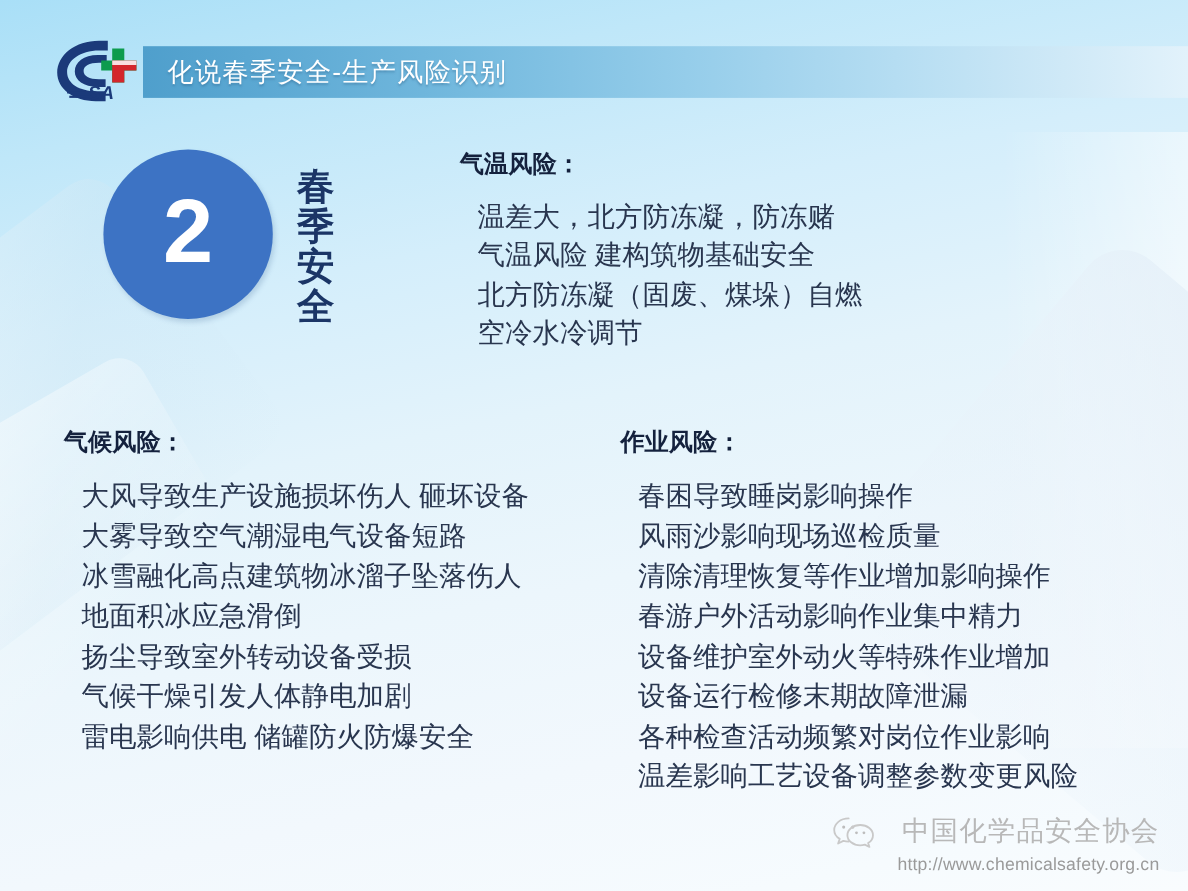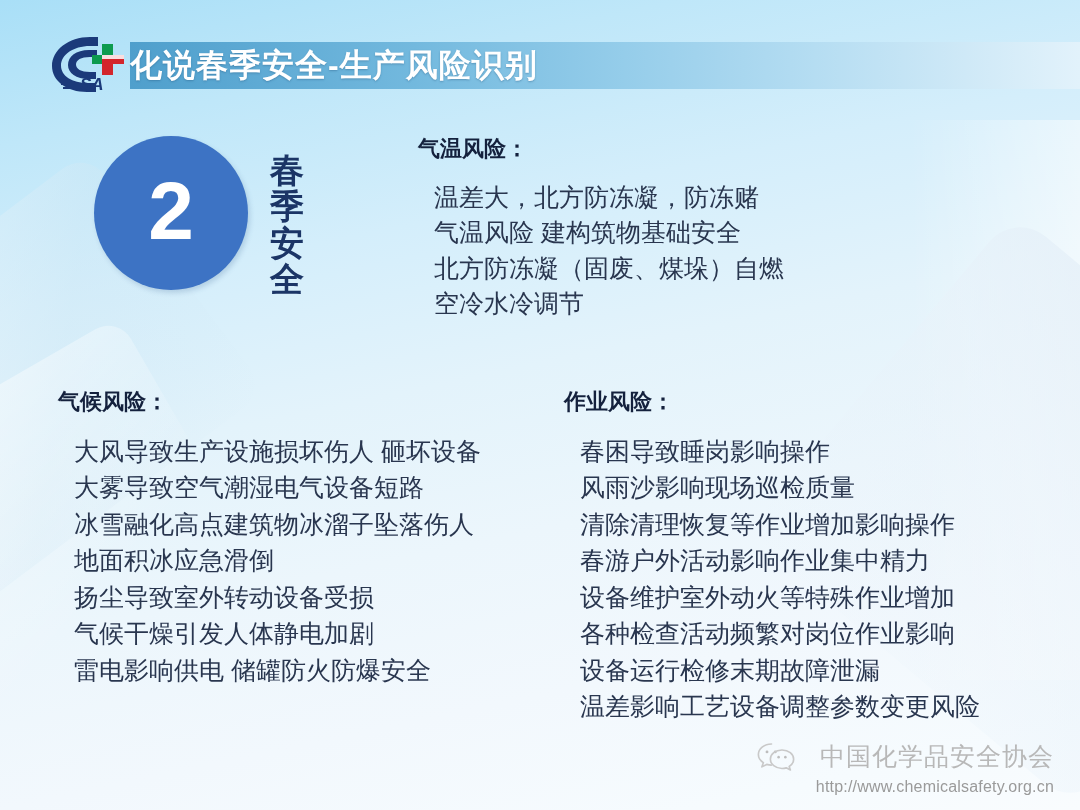--- a/index.html
+++ b/index.html
@@ -97,23 +97,24 @@
         #73b9de 30%,
         #95cdea 52%,
         #b5ddf2 72%,
         #cfe9f7 88%,
         #e2f2fb 100%);
     display: flex;
     align-items: center;
   }
   #title-text {
     color: #ffffff;
-    font-size: 32px;
-    font-weight: bold;
+    font-size: 24px;
+    font-weight: normal;
     letter-spacing: 1px;
+    margin-left: 22px;
     text-shadow: 0 1px 2px rgba(40,90,130,0.40);
     white-space: nowrap;
   }
 
   
   #circle-badge {
     position: absolute;
     left: 94px;
     top: 136px;
     width: 154px;
@@ -295,22 +296,22 @@
   </div>
 
   <div id="work-risk">
     <div class="block-heading">作业风险：</div>
     <ul class="block-lines">
       <li>春困导致睡岗影响操作</li>
       <li>风雨沙影响现场巡检质量</li>
       <li>清除清理恢复等作业增加影响操作</li>
       <li>春游户外活动影响作业集中精力</li>
       <li>设备维护室外动火等特殊作业增加</li>
+      <li>设备运行检修末期故障泄漏</li>
       <li>各种检查活动频繁对岗位作业影响</li>
-      <li>设备运行检修末期故障泄漏</li>
       <li>温差影响工艺设备调整参数变更风险</li>
     </ul>
   </div>
 
   <div id="footer">
     <div id="footer-brand">
       <svg id="wechat-icon" viewBox="0 0 52 40">
         <path d="M20 4 C10 4 2.5 10.5 2.5 18 C2.5 22.4 5.1 26.3 9.2 28.8 L7.2 34.5 L13.6 31.2 C15.6 31.8 17.8 32.1 20 32.1" fill="none" stroke="#c9c9c9" stroke-width="2.2" stroke-linecap="round" stroke-linejoin="round"></path>
         <circle cx="14" cy="14.5" r="1.9" fill="#bdbdbd"></circle>
         <circle cx="25" cy="14.5" r="1.9" fill="#bdbdbd"></circle>

